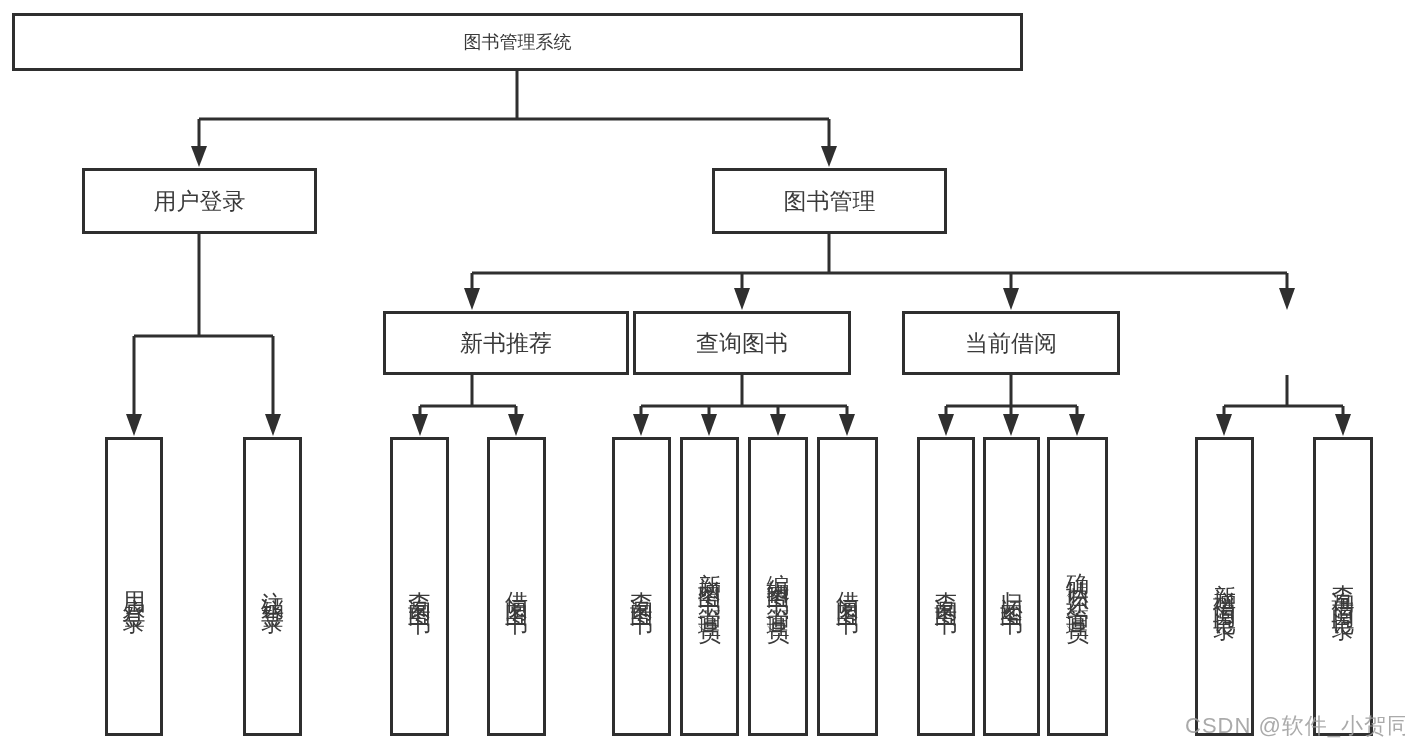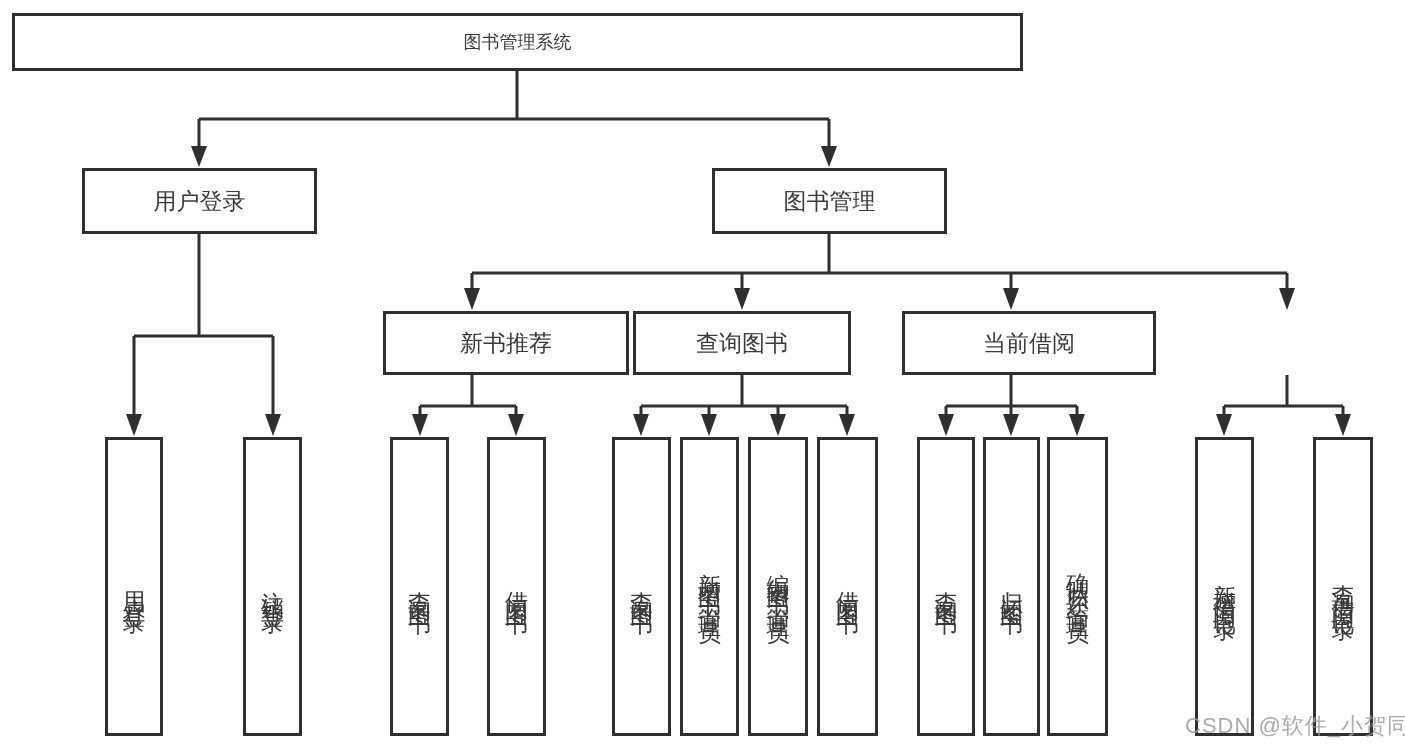--- a/index.html
+++ b/index.html
@@ -100,21 +100,21 @@
     </g>
   </svg>
 
   <div class="node root" style="left:12px; top:13px; width:1011px; height:58px;">图书管理系统</div>
 
   <div class="node" style="left:82px; top:168px; width:235px; height:66px;">用户登录</div>
   <div class="node" style="left:712px; top:168px; width:235px; height:66px;">图书管理</div>
 
   <div class="node" style="left:363px; top:311px; width:246px; height:64px;margin-left:20px;">新书推荐</div>
   <div class="node" style="left:633px; top:311px; width:218px; height:64px;">查询图书</div>
-  <div class="node" style="left:902px; top:311px; width:254px; height:64px;">当前借阅</div>
+  <div class="node" style="left:902px; top:311px; width:218px; height:64px;">当前借阅</div>
 
   <div class="node vnode" style="left:105px; top:437px; width:58px; height:299px;">
     <span>用户登录</span>
   </div>
   <div class="node vnode" style="left:243px; top:437px; width:59px; height:299px;">
     <span>注销登录</span>
   </div>
 
   <div class="node vnode" style="left:390px; top:437px; width:59px; height:299px;">
     <span>查询图书</span>

